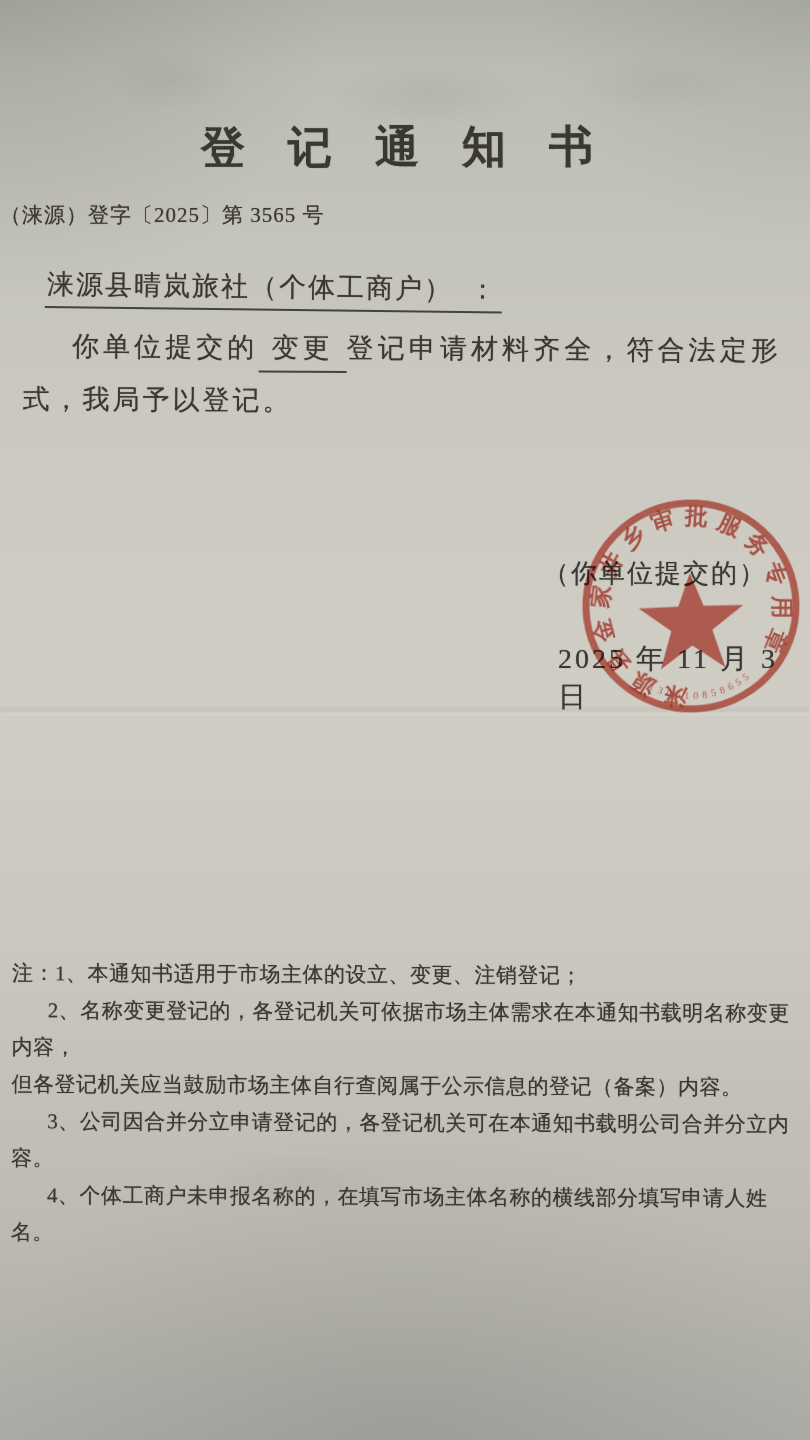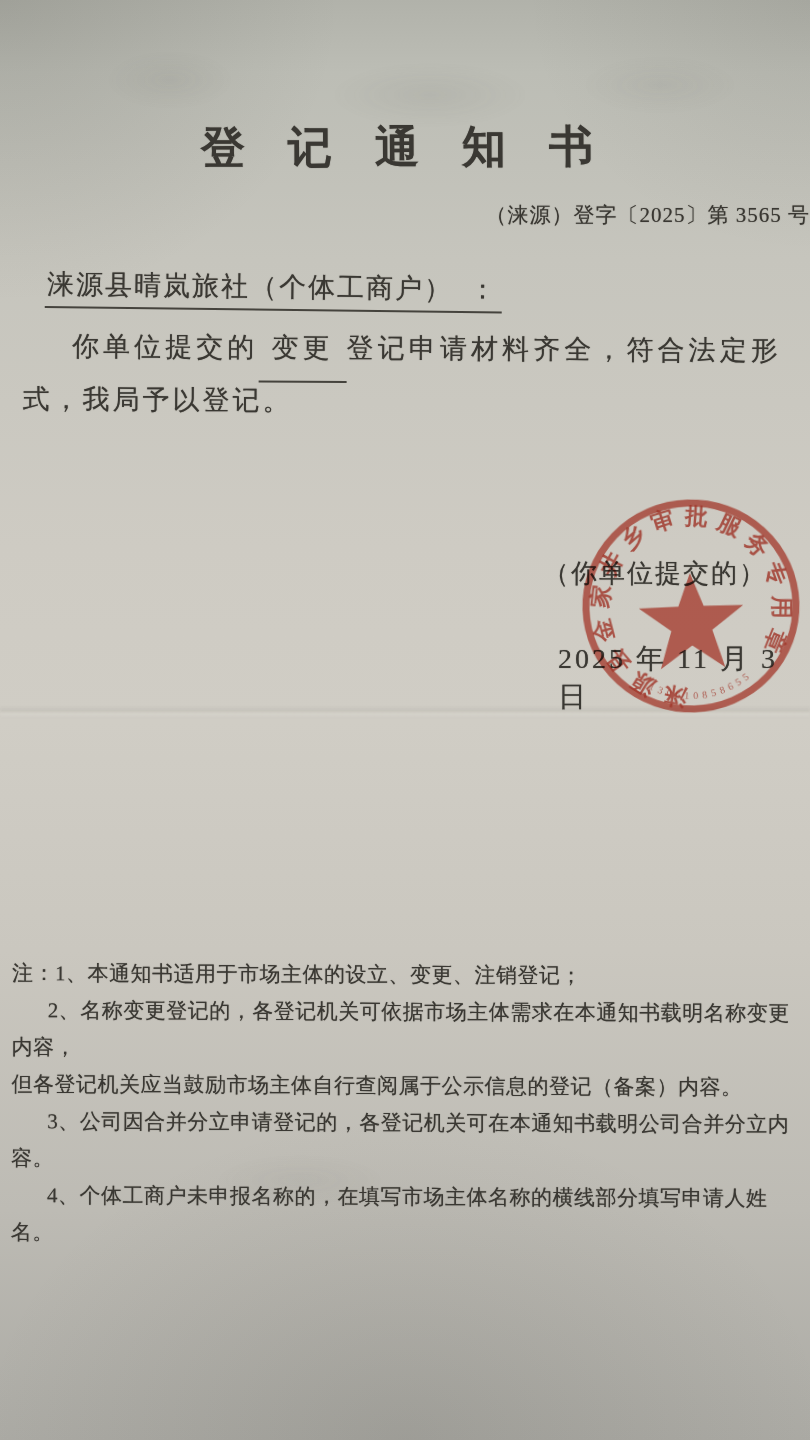--- a/index.html
+++ b/index.html
@@ -24,34 +24,34 @@
       radial-gradient(ellipse 120px 35px at 300px 1180px, rgba(90,90,84,.05), transparent 70%);
     filter:blur(2px);}
   .crease{position:absolute;left:0;right:0;top:706px;height:12px;pointer-events:none;
     background:linear-gradient(180deg,transparent,rgba(100,100,92,.10) 40%,
                rgba(235,233,225,.20) 62%,transparent);filter:blur(1px);}
 
   .ink{color:#3a3833;text-shadow:0 0 1px rgba(58,56,48,.65);}
 
   .title{position:absolute;top:118px;left:0;width:810px;text-align:center;
     font-size:44px;font-weight:600;letter-spacing:16px;transform:rotate(-.2deg);}
-  .docnum{position:absolute;top:201px;left:0;width:810px;text-align:right;
+  .docnum{position:absolute;top:201px;left:0;width:810px;text-align:left;
     font-size:21px;letter-spacing:1px;font-family:Liberation Serif, serif;}
 
   .addressee{position:absolute;top:266px;left:45px;font-size:27px;letter-spacing:2px;
     transform:rotate(.7deg);transform-origin:left center;}
   .addressee .uline{display:inline-block;border-bottom:2px solid #45433d;
     padding:0 4px 4px 2px;}
   .addressee .gap{display:inline-block;width:16px;}
 
   .bodytext{position:absolute;top:320px;left:23px;width:758px;
     font-size:27px;letter-spacing:3px;line-height:53px;text-align:justify;
     transform:rotate(.35deg);transform-origin:left top;}
   .bodytext .indent{display:inline-block;width:48px;}
-  .bodytext .fill{border-bottom:2px solid #45433d;padding:0 13px 18px 13px;font-family:Liberation Serif, serif;}
+  .bodytext .fill{border-bottom:2px solid #45433d;padding:0 13px 8px 13px;font-family:Liberation Serif, serif;}
 
   .seal-caption{position:absolute;top:556px;left:543px;font-size:26px;
     letter-spacing:2px;}
   .issue-date{position:absolute;top:640px;left:558px;font-size:28px;
     letter-spacing:3px;}
 
   
   .seal{position:absolute;left:580px;top:496px;width:222px;height:222px;
     mix-blend-mode:multiply;opacity:.93;filter:blur(.4px);transform:rotate(-2deg);
     z-index:5;pointer-events:none;}

